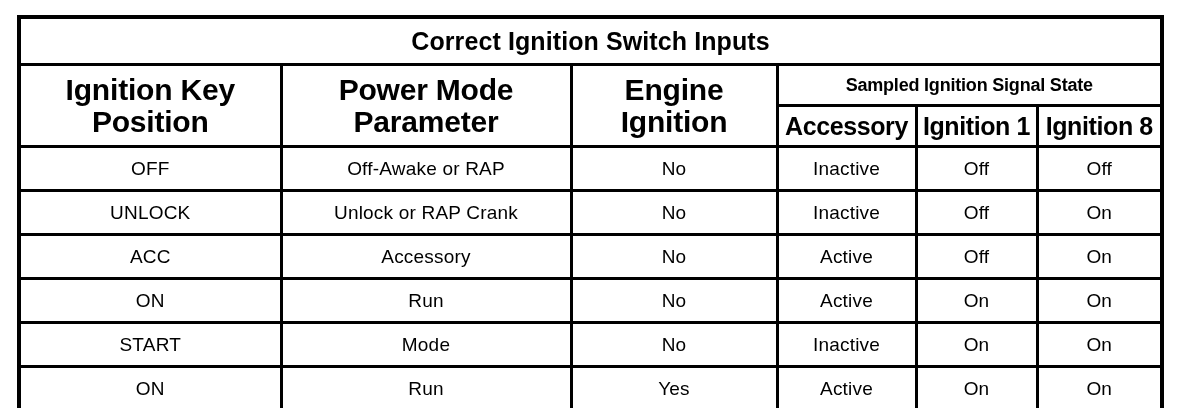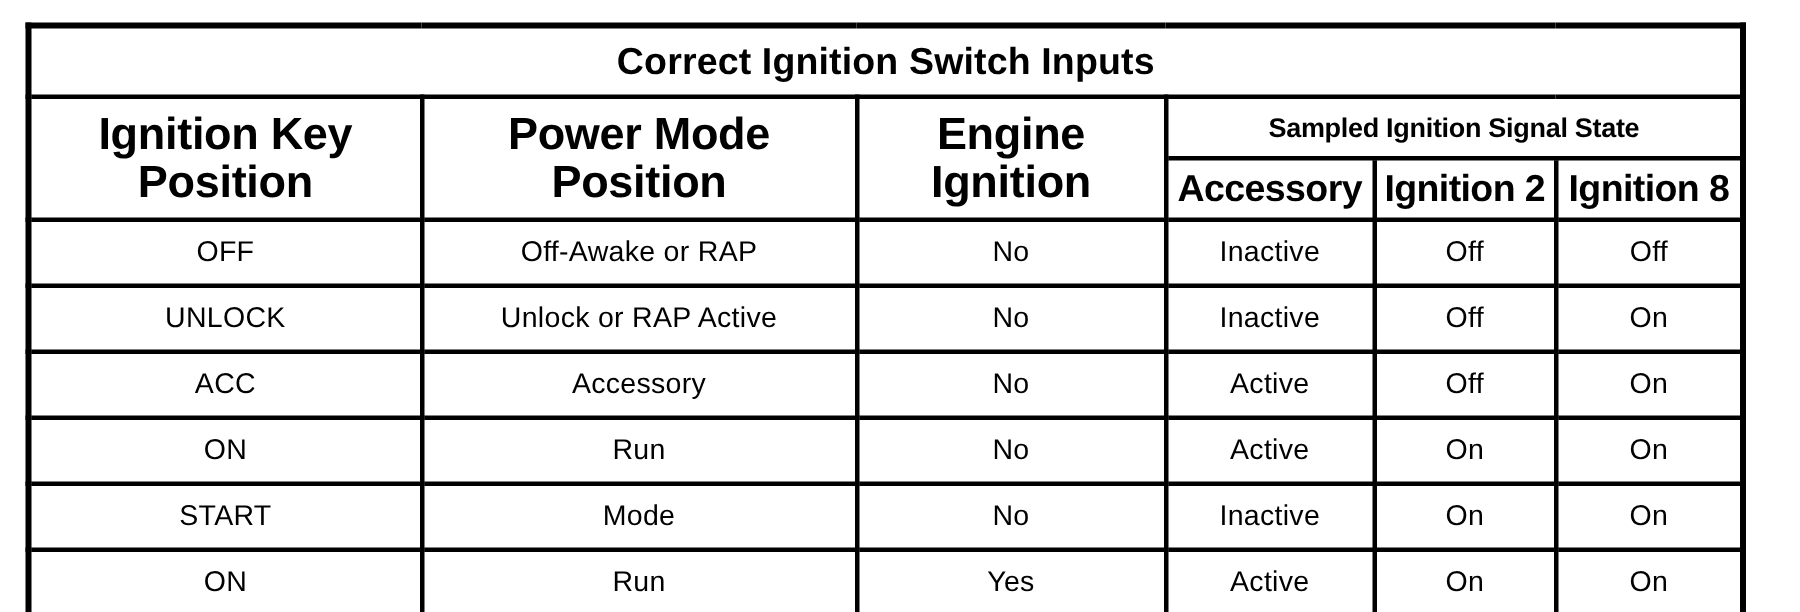--- a/index.html
+++ b/index.html
@@ -108,44 +108,44 @@
       <col class="c-ig0">
     </colgroup>
 
     <thead>
       <tr>
         <td class="title-cell" colspan="6">Correct Ignition Switch Inputs</td>
       </tr>
 
       <tr>
         <th class="hdr hdr-tall" rowspan="2">Ignition Key Position</th>
-        <th class="hdr hdr-tall" rowspan="2">Power Mode Position</th>
+        <th class="hdr hdr-tall" rowspan="2">Power Mode Parameter</th>
         <th class="hdr hdr-tall" rowspan="2">Engine Ignition</th>
         <th class="hdr hdr-group" colspan="3">Sampled Ignition Signal State</th>
       </tr>
 
       <tr>
         <th class="hdr hdr-sub">Accessory</th>
-        <th class="hdr hdr-sub">Ignition 2</th>
+        <th class="hdr hdr-sub">Ignition 1</th>
         <th class="hdr hdr-sub">Ignition 8</th>
       </tr>
     </thead>
 
     <tbody>
       <tr>
         <td class="data-cell">OFF</td>
         <td class="data-cell">Off-Awake or RAP</td>
         <td class="data-cell">No</td>
         <td class="data-cell">Inactive</td>
         <td class="data-cell">Off</td>
         <td class="data-cell">Off</td>
       </tr>
       <tr>
         <td class="data-cell">UNLOCK</td>
-        <td class="data-cell">Unlock or RAP Active</td>
+        <td class="data-cell">Unlock or RAP Crank</td>
         <td class="data-cell">No</td>
         <td class="data-cell">Inactive</td>
         <td class="data-cell">Off</td>
         <td class="data-cell">On</td>
       </tr>
       <tr>
         <td class="data-cell">ACC</td>
         <td class="data-cell">Accessory</td>
         <td class="data-cell">No</td>
         <td class="data-cell">Active</td>

